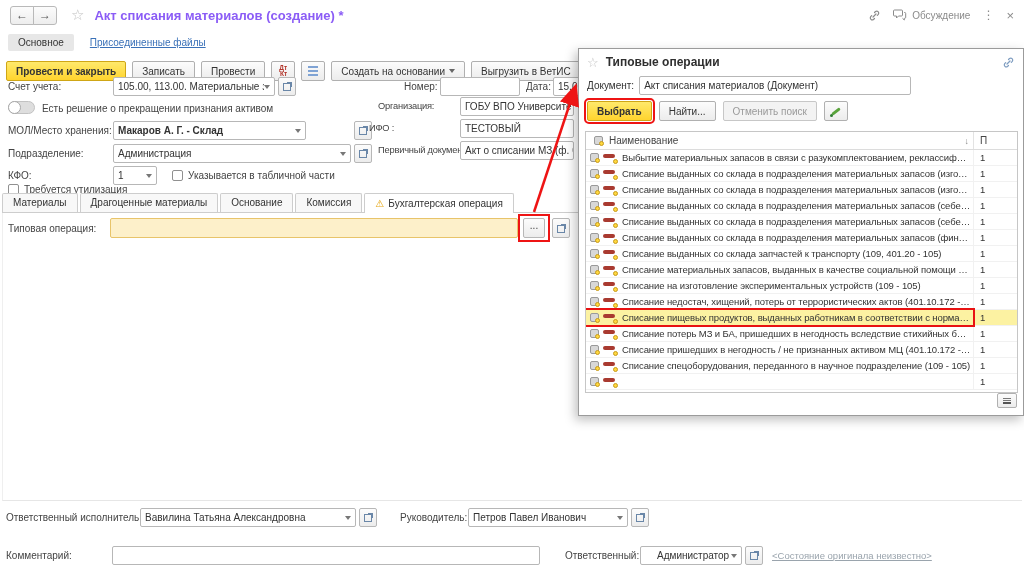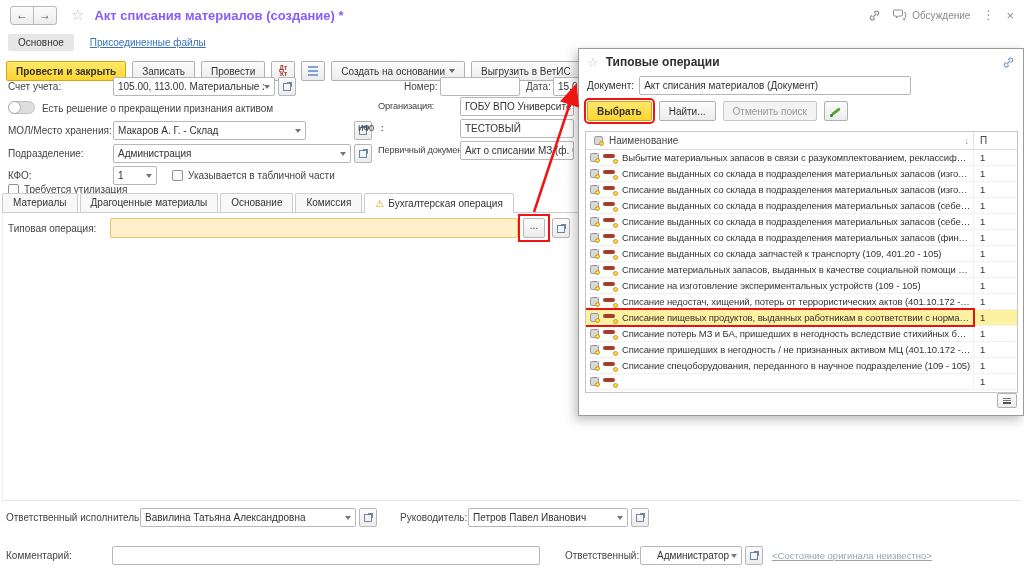--- a/index.html
+++ b/index.html
@@ -206,28 +206,28 @@
   <div class="toggle" style="left:8px; top:101px;">
       <i></i>
     </div>
   <span class="lbl" style="left:42px; top:99px;">Есть решение о прекращении признания активом</span>
   <span class="lbl lbl-sm" style="left:378px; top:97px;">Организация:</span>
   <div class="fld" style="left:460px; top:97px; width:114px;">
       <span>ГОБУ ВПО Университет искусств</span>
     </div>
 
   <span class="lbl" style="left:8px; top:121px;">МОЛ/Место хранения:</span>
-  <div class="fld combo" style="left:113px; top:121px; width:193px;">
+  <div class="fld combo" style="left:113px; top:121px; width:193px;font-weight:bold;">
     <span>Макаров А. Г. - Склад</span>
     <span class="caret-down"></span>
   </div>
   <div class="btn-open" style="left:354px; top:121px;">
       <span class="ico-open"></span>
     </div>
-  <span class="lbl lbl-sm" style="left:358px; top:119px;font-family:Liberation Mono, monospace;">ИФО :</span>
+  <span class="lbl lbl-sm" style="left:369px; top:119px;">ИФО :</span>
   <div class="fld" style="left:460px; top:119px; width:114px;">
       <span>ТЕСТОВЫЙ</span>
     </div>
 
   <span class="lbl" style="left:8px; top:144px;">Подразделение:</span>
   <div class="fld combo" style="left:113px; top:144px; width:238px;">
     <span>Администрация</span>
     <span class="caret-down"></span>
   </div>
   <div class="btn-open" style="left:354px; top:144px;">

